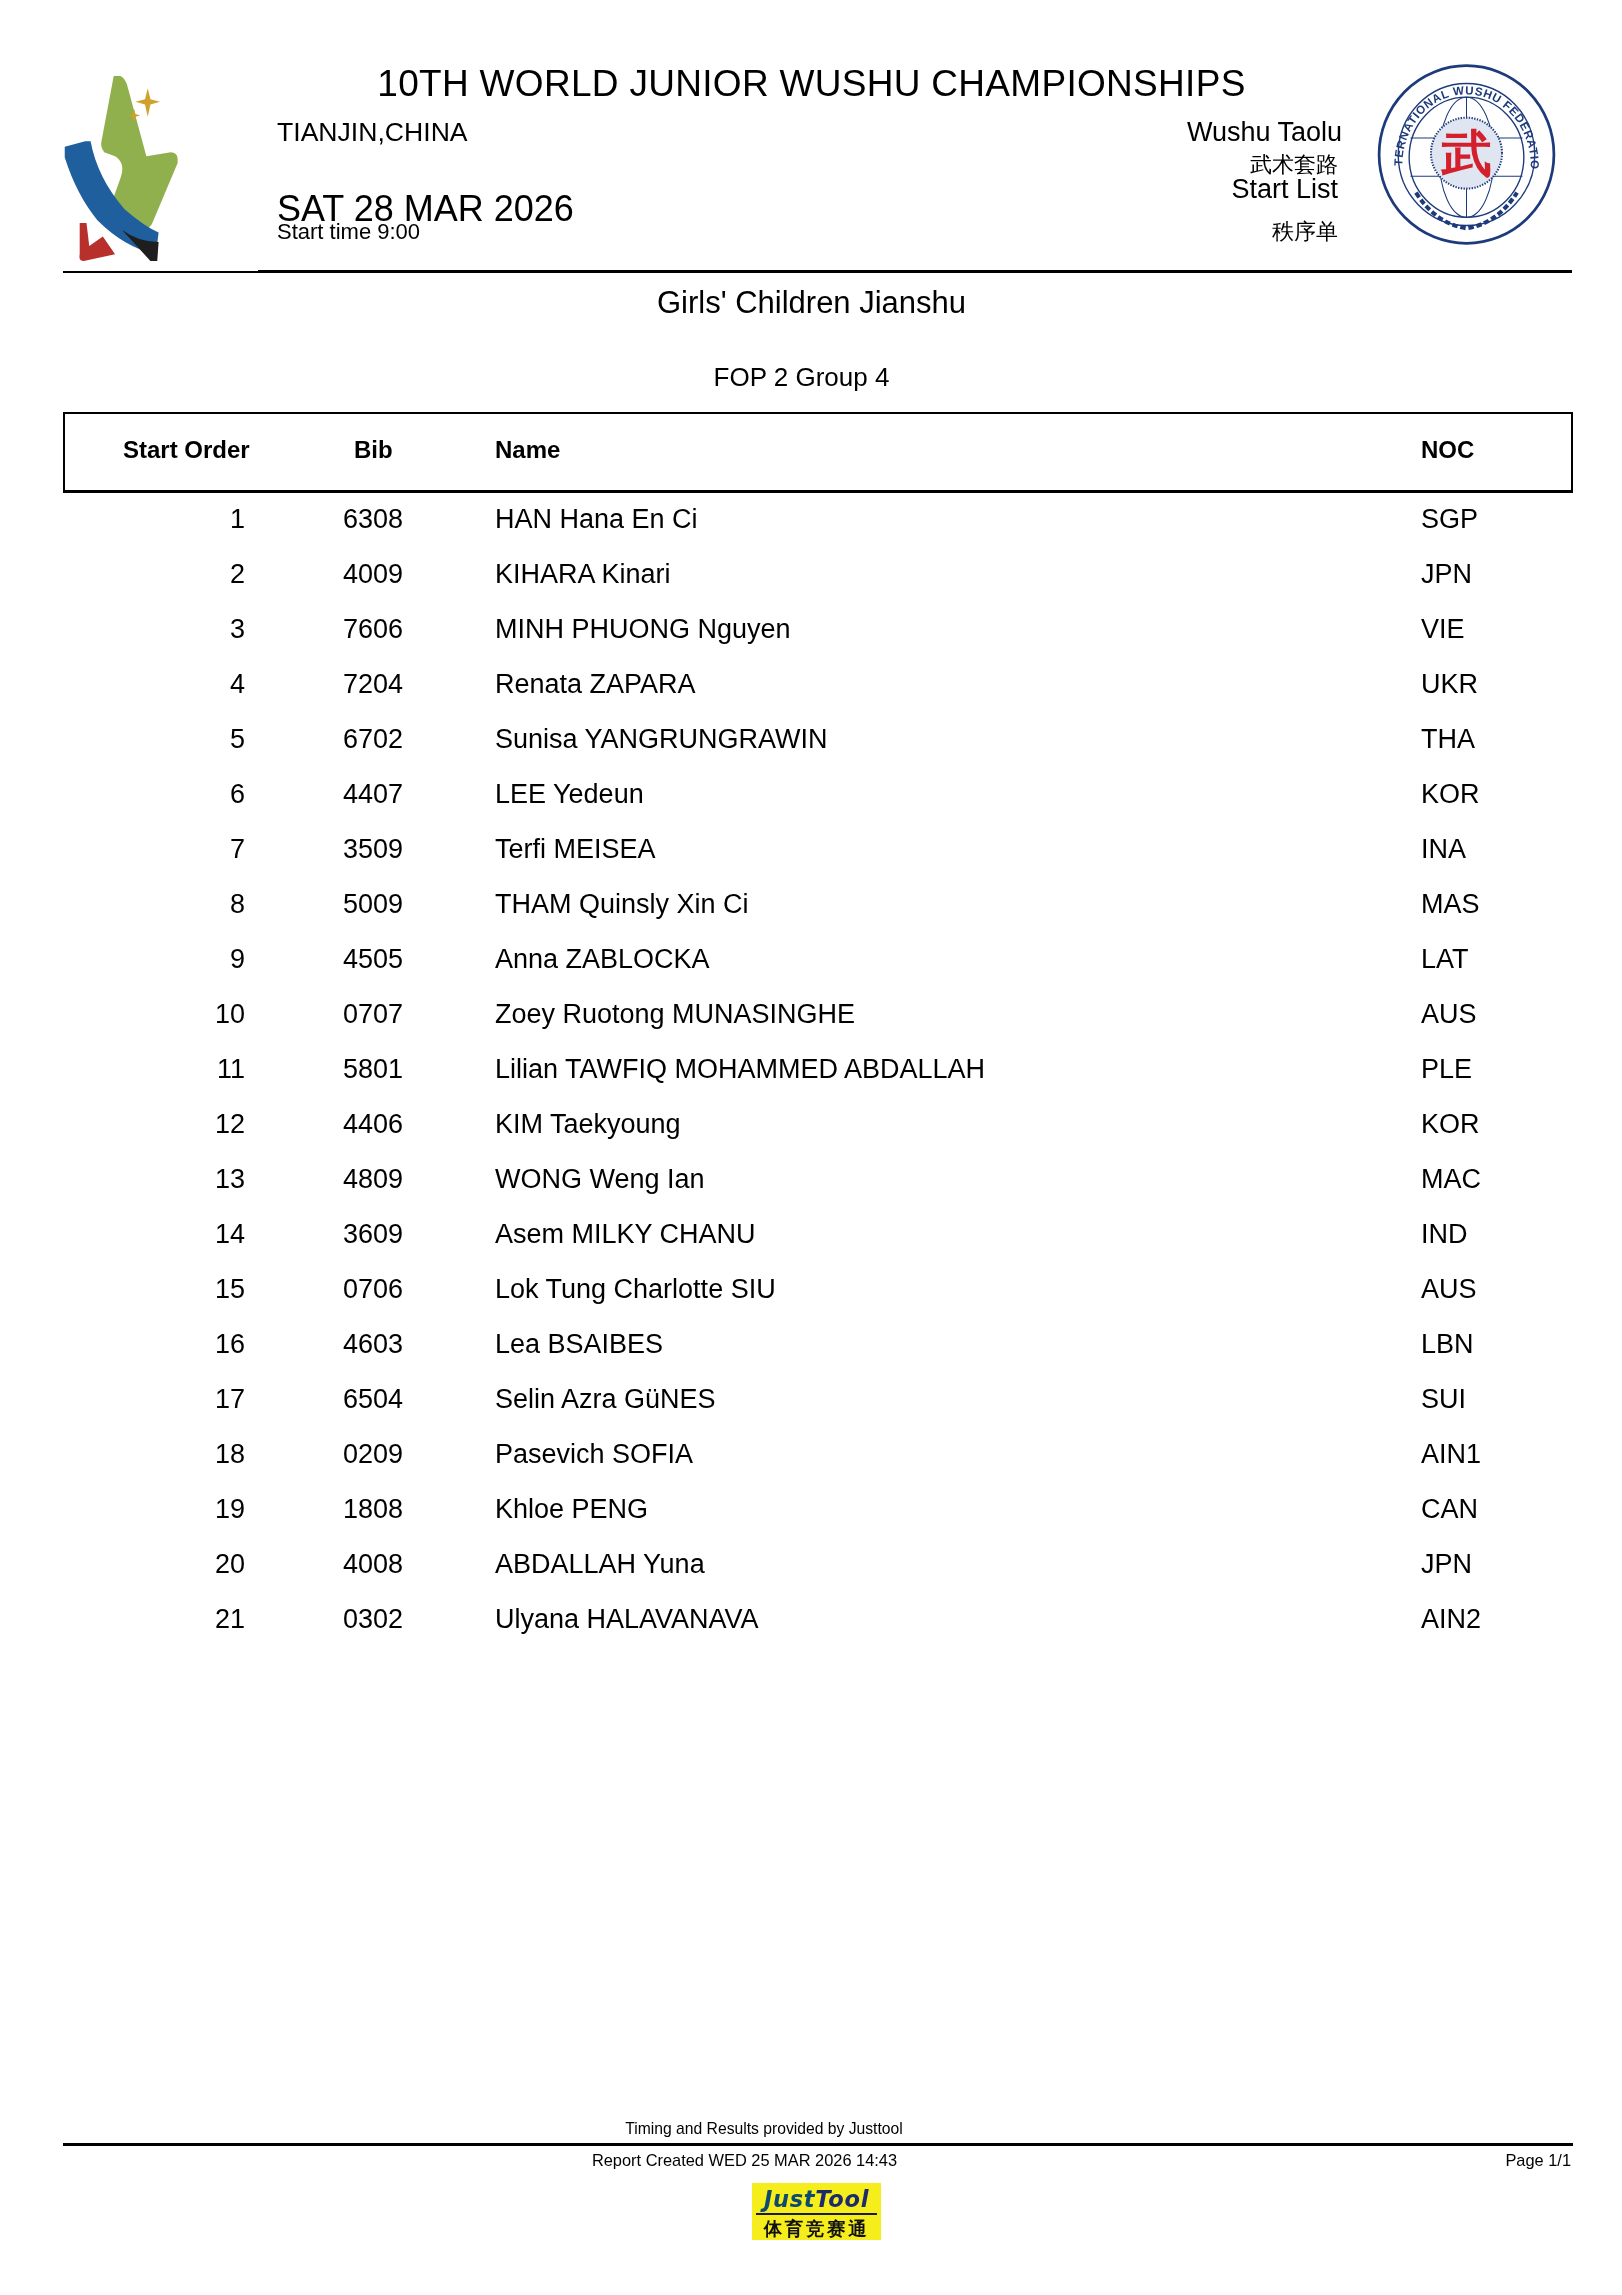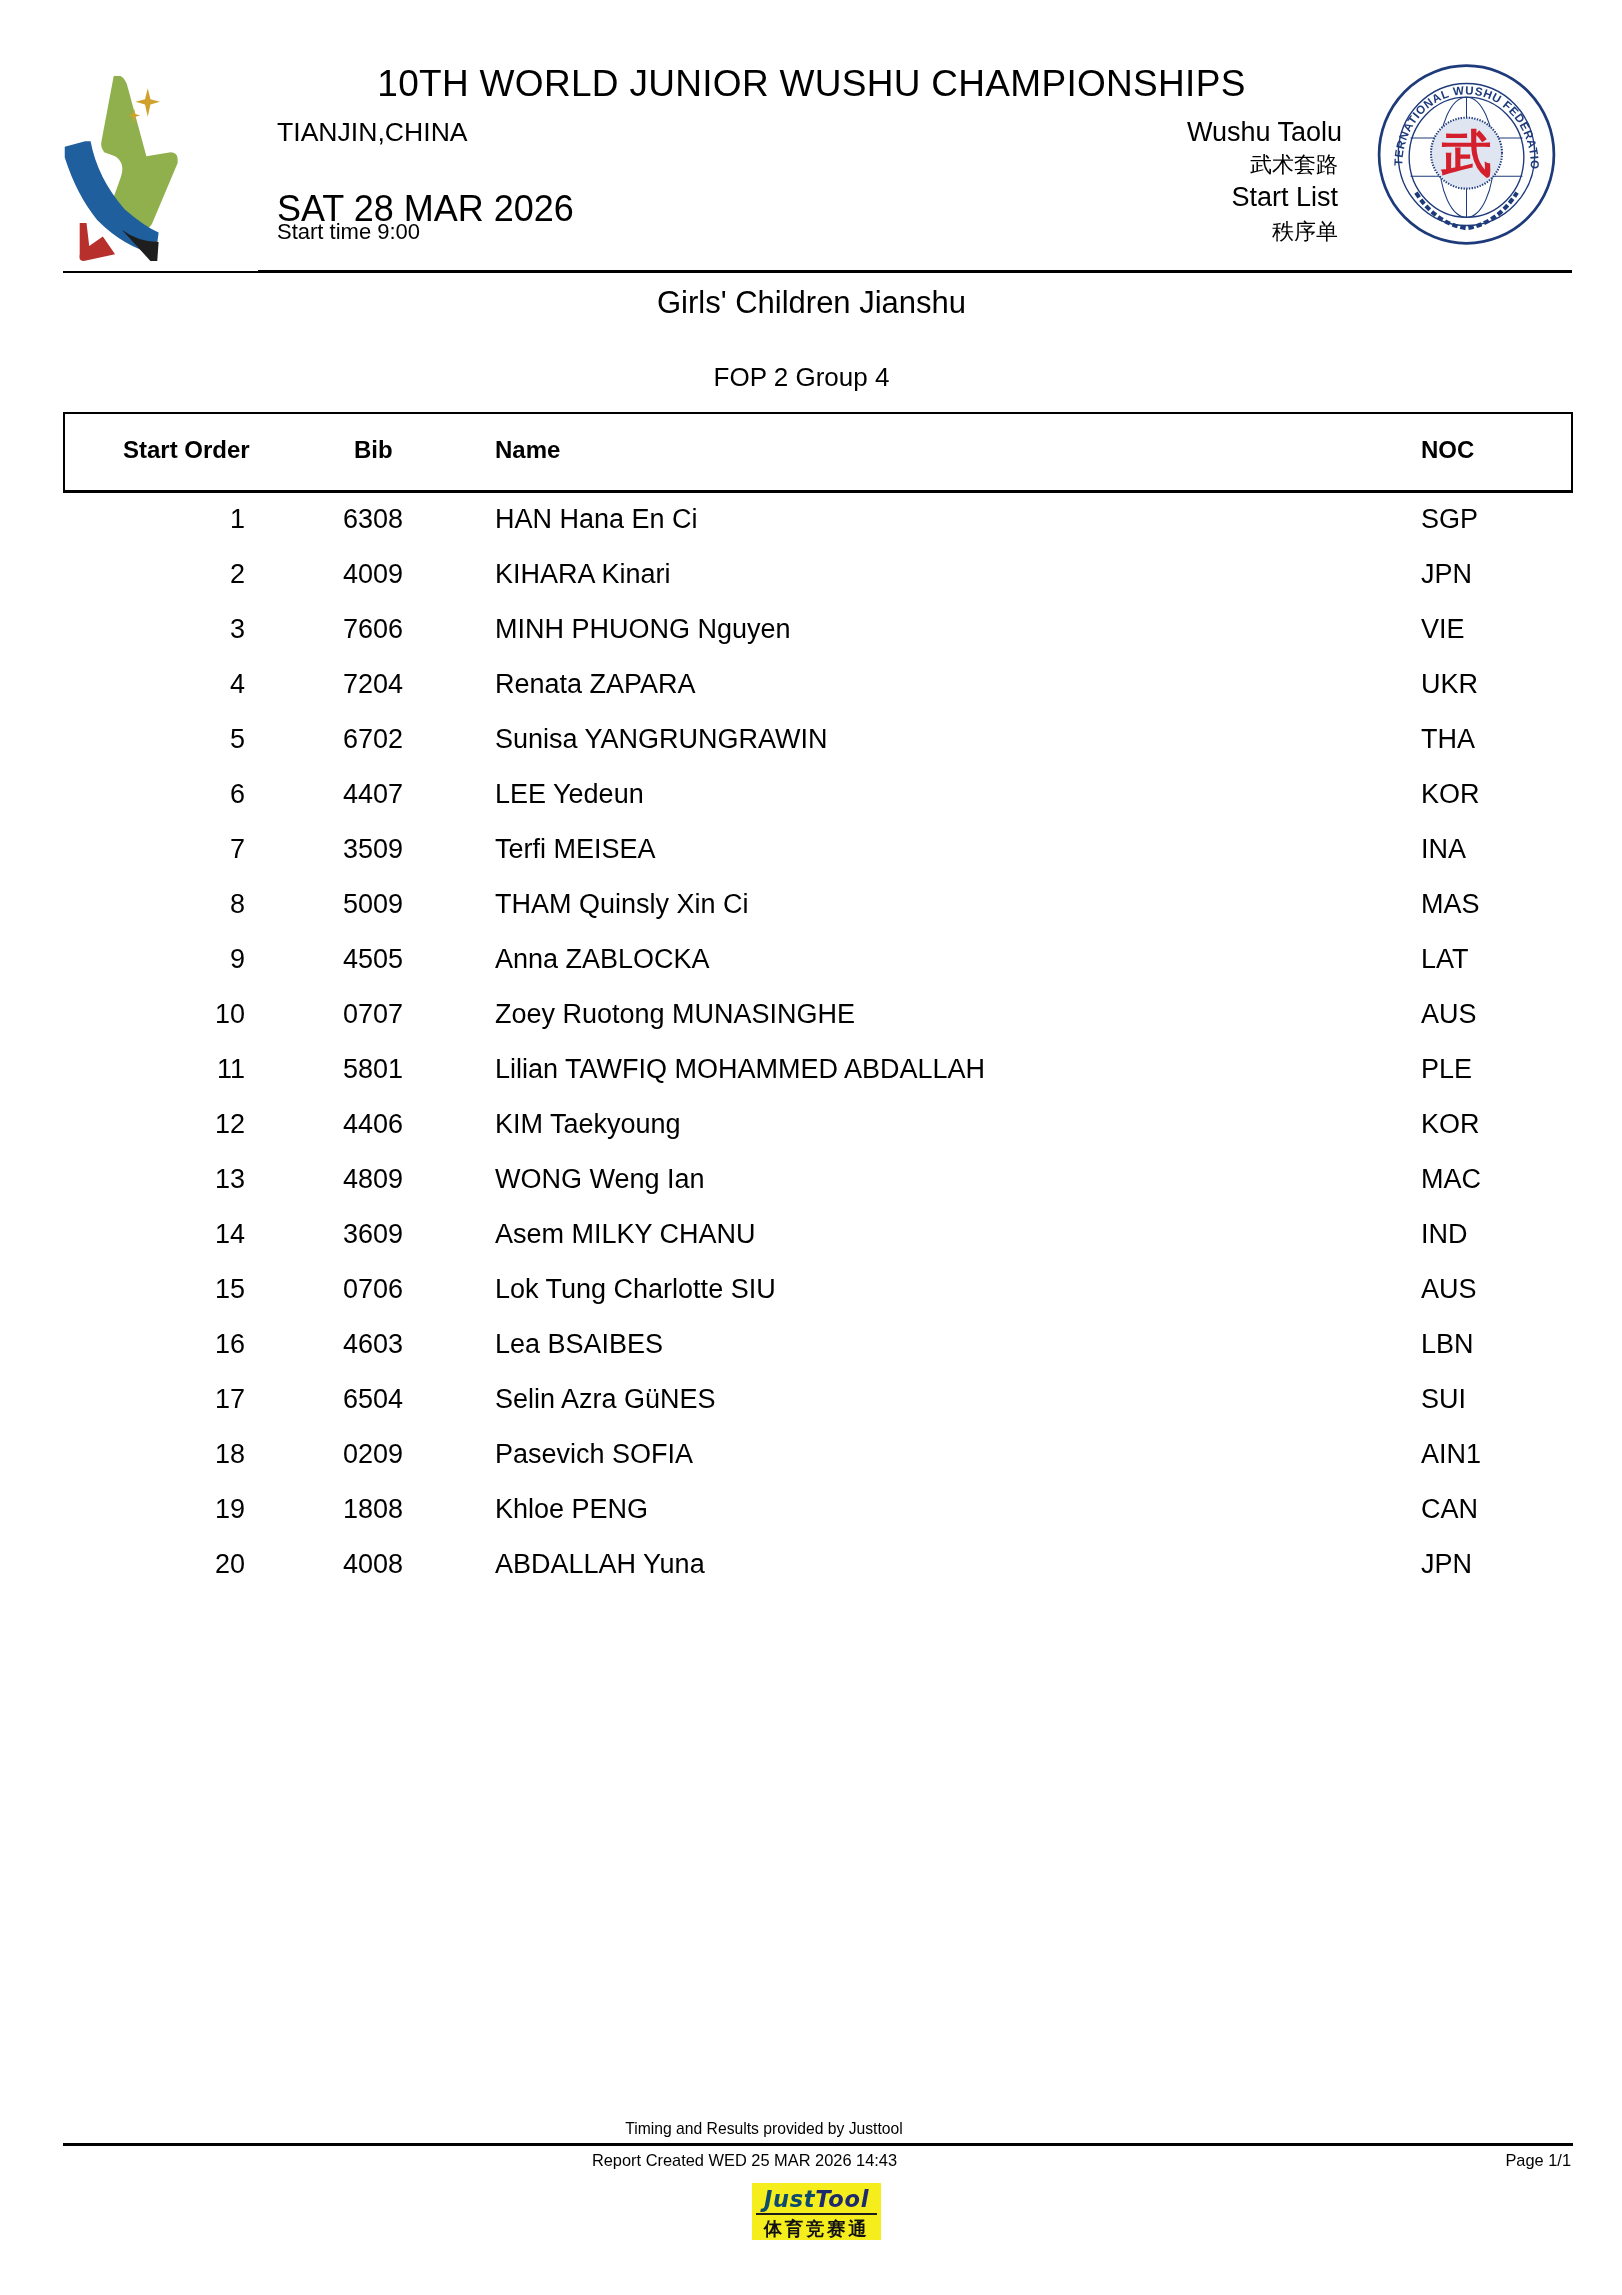--- a/index.html
+++ b/index.html
@@ -11,21 +11,21 @@
 
   
   #event-logo { left: 63px; top: 76px; width: 164px; height: 185px; }
   #title { left: 0; width: 1623px; top: 63px; text-align: center; font-size: 37px; letter-spacing: 0.3px; }
   #title span { position: relative; left: 0px; }
   #city { left: 277px; top: 117px; font-size: 26.6px; }
   #date { left: 277px; top: 188px; font-size: 36px; }
   #starttime { left: 277px; top: 219px; font-size: 22px; }
   #discipline { right: 281px; top: 117px; font-size: 27px; text-align: right; }
   #discipline-cn { right: 285px; top: 150px; font-size: 22px; text-align: right; }
-  #doctype { right: 285px; top: 182px; font-size: 27px; text-align: right; }
+  #doctype { right: 285px; top: 174px; font-size: 27px; text-align: right; }
   #doctype-cn { right: 285px; top: 217px; font-size: 22px; text-align: right; }
   #iwuf-logo { left: 1375px; top: 63px; width: 183px; height: 183px; }
 
   #header-rule-thin { left: 63px; top: 271px; width: 196px; height: 2px; background: #000; }
   #header-rule-thick { left: 258px; top: 270px; width: 1314px; height: 3.4px; background: #000; }
 
   #event-name { left: 0; width: 1623px; top: 285px; text-align: center; font-size: 31px; }
   #group-label { left: 0; width: 1603px; top: 362px; text-align: center; font-size: 26px; }
 
   
@@ -232,20 +232,26 @@
       <span class="c-bib">1808</span>
       <span class="c-name">Khloe PENG</span>
       <span class="c-noc">CAN</span>
     </div>
     <div class="row">
       <span class="c-order">20</span>
       <span class="c-bib">4008</span>
       <span class="c-name">ABDALLAH Yuna</span>
       <span class="c-noc">JPN</span>
     </div>
+    <div class="row">
+      <span class="c-order">21</span>
+      <span class="c-bib">0302</span>
+      <span class="c-name">Ulyana HALAVANAVA</span>
+      <span class="c-noc">AIN2</span>
+    </div>
   </div>
 
 <div id="provider" class="abs">Timing and Results provided by Justtool</div>
 <div id="footer-rule" class="abs"></div>
 <div id="report-created" class="abs">Report Created WED 25 MAR 2026 14:43</div>
 <div id="page-num" class="abs">Page 1/1</div>
 
 <div id="justtool-logo" class="abs">
   <div class="jt-word"><span style="color:#0c4a6e">Just</span><span style="color:#1e2a6e">Tool</span></div>
   <div class="jt-bar"></div>

